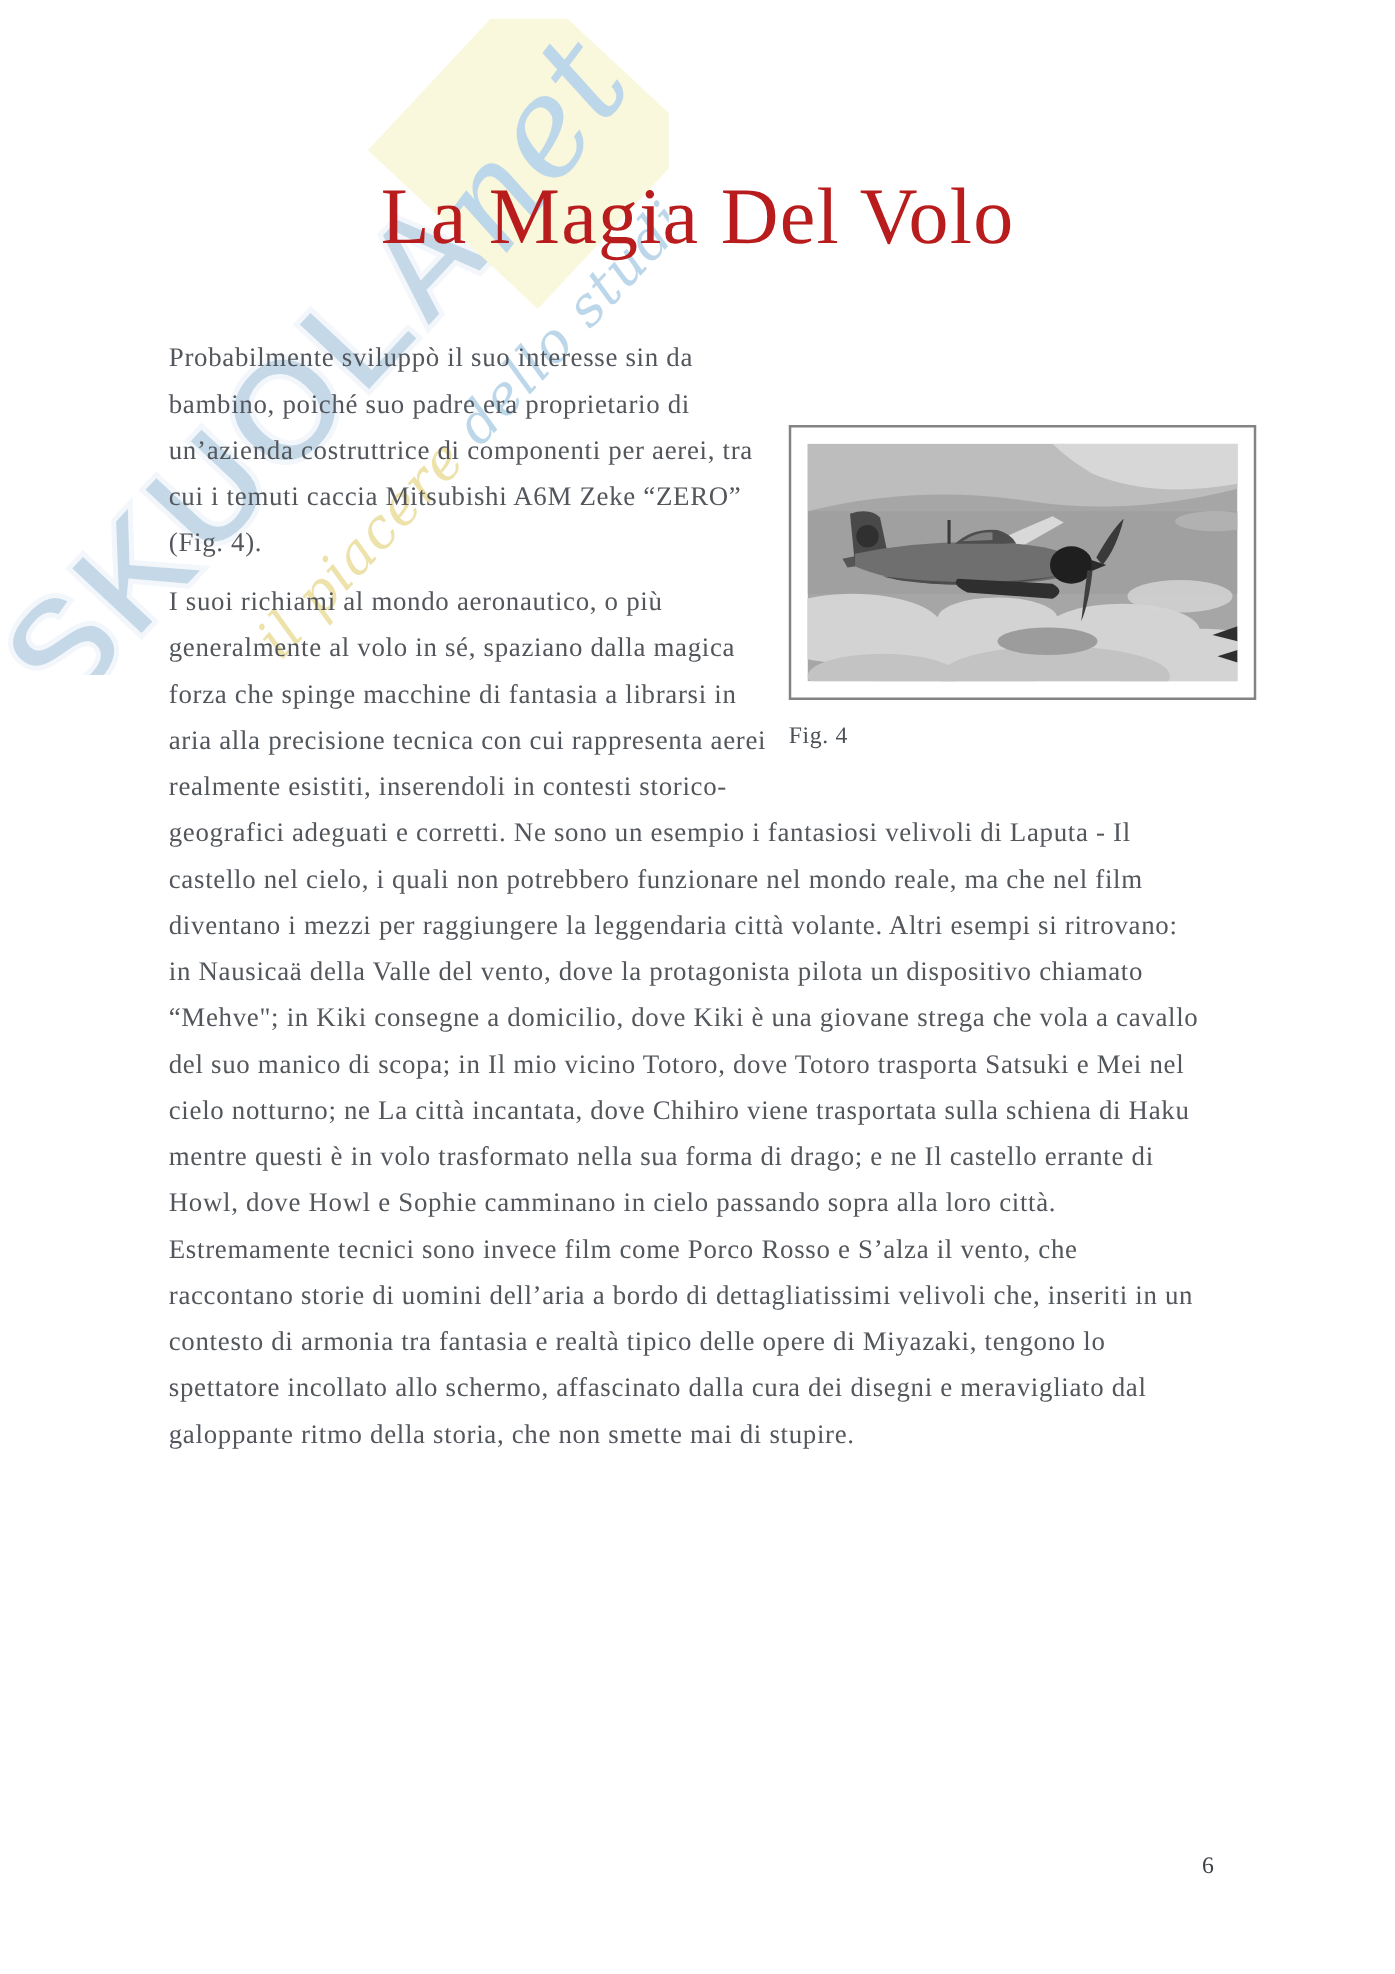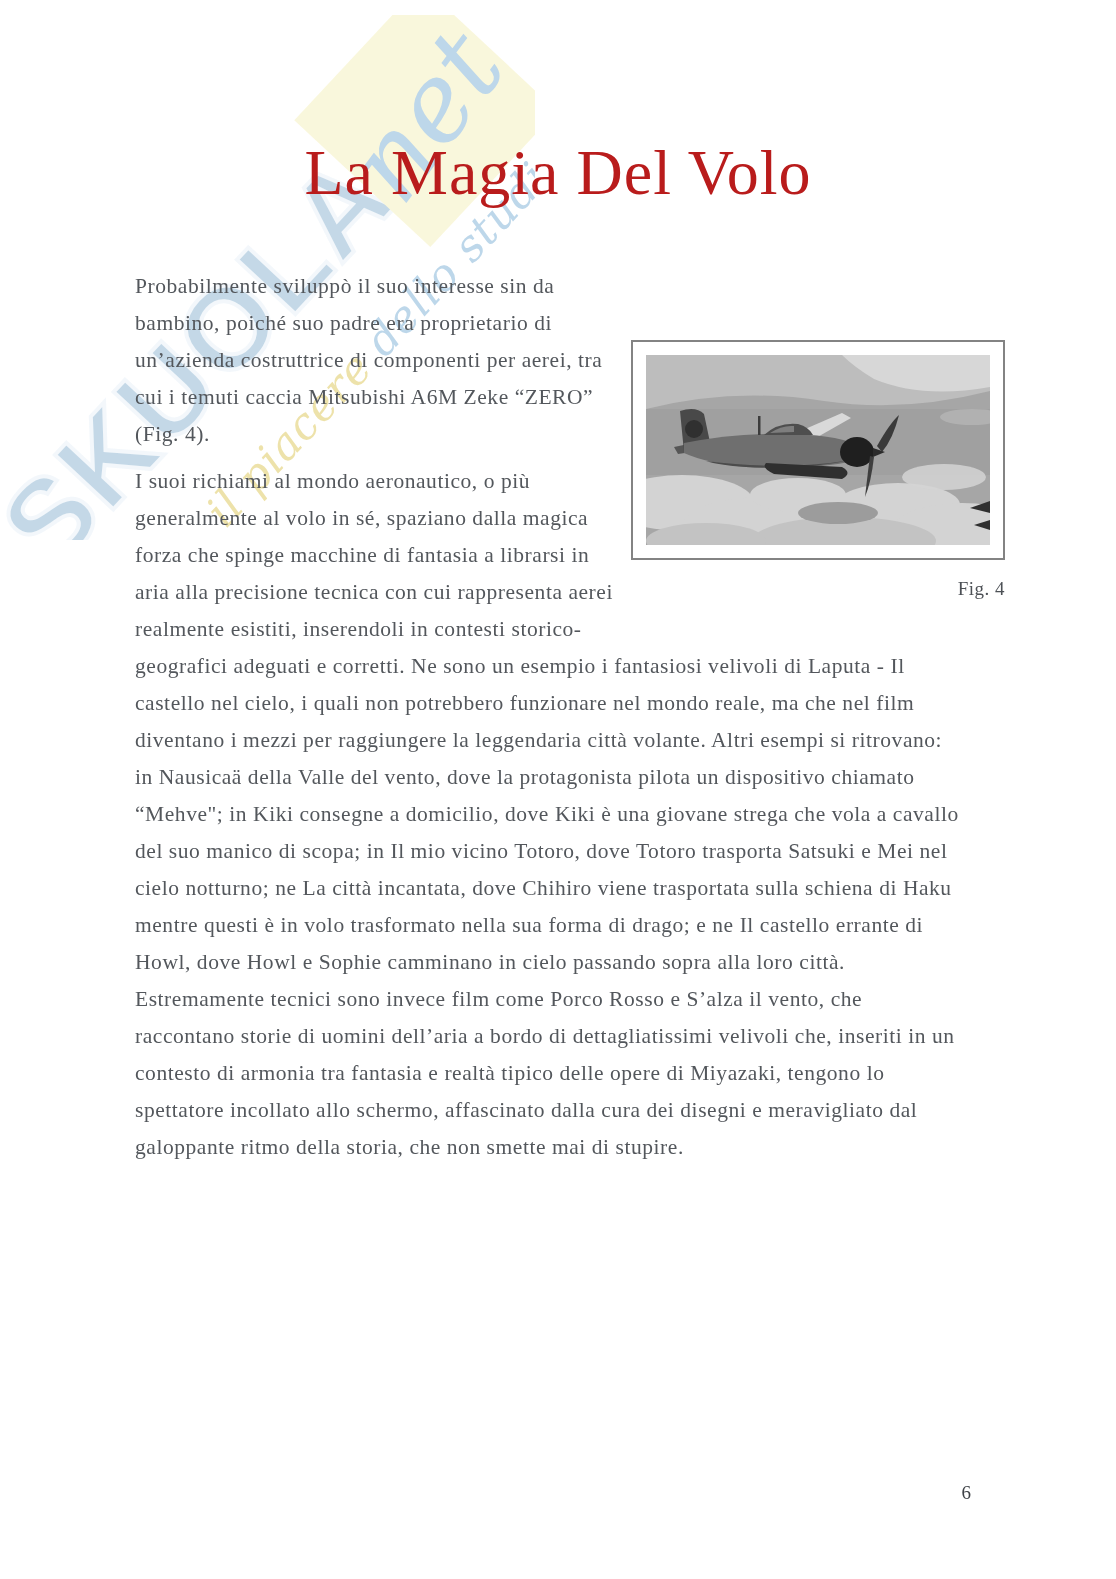--- a/index.html
+++ b/index.html
@@ -91,21 +91,21 @@
     color: #53575c;
     text-align: left;
   }
   .article p { margin: 0 0 10px 0; }
   .article .it { }
 
   .figure {
     float: right;
     width: 374px;
     margin: 72px -40px 30px 18px;
-    text-align: right;
+    text-align: left;
   }
   .figure-frame {
     box-sizing: border-box;
     width: 374px;
     border: 2px solid #838383;
     background: #ffffff;
     padding: 13px;
   }
   .figure-frame svg { display: block; width: 344px; height: 190px; }
   .figure-caption {

